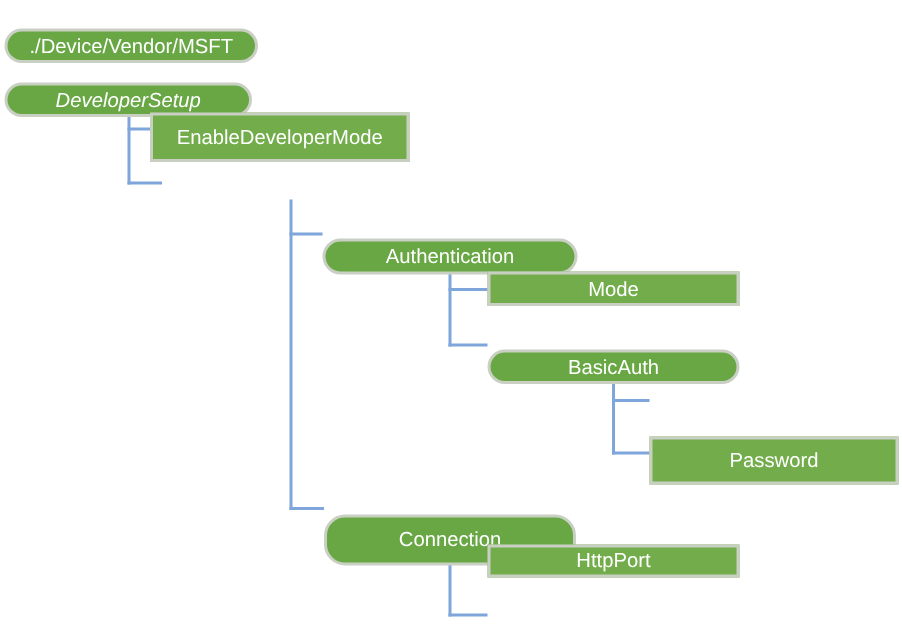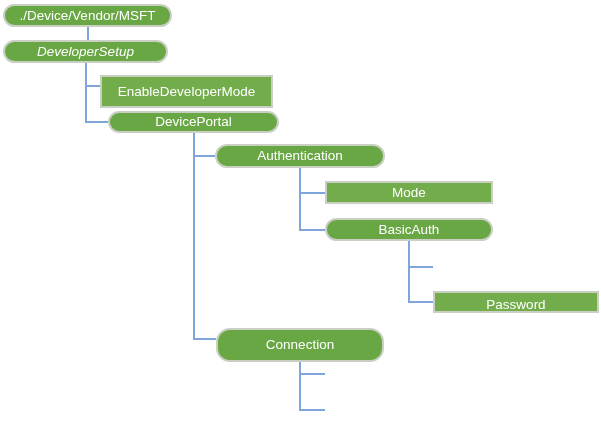--- a/index.html
+++ b/index.html
@@ -28,20 +28,21 @@
     line-height: 1;
     white-space: nowrap;
   }
   .node.rect {
     background: var(--rect-fill, #73ad4b);
     border-radius: 0;
   }
   .node.pill {
     background: var(--pill-fill, #68a744);
     border-radius: 14px;
+    margin-top: 15px;
   }
   .conn {
     position: absolute;
     background: var(--conn, #7ea6db);
     z-index: 0;
   }
 </style>
 </head>
 <body>
 
@@ -64,31 +65,31 @@
     <div class="conn" style="left: 299px; top: 409px; width: 26px; height: 2px;"></div>
     <div class="node pill" style="left: 3px; top: 4px; width: 169px; height: 23px;">
       <span>./Device/Vendor/MSFT</span>
     </div>
     <div class="node pill" style="left: 3px; top: 40px; width: 165px; height: 23px; font-style: italic;">
       <span>DeveloperSetup</span>
     </div>
     <div class="node rect" style="left: 100px; top: 75px; width: 173px; height: 33px;">
       <span>EnableDeveloperMode</span>
     </div>
-    <div class="node pill" style="left: 108px; top: 111px; width: 171px; height: 22px;">
-      <span>DevicePortal</span>
-    </div>
     <div class="node pill" style="left: 215px; top: 144px; width: 170px; height: 24px;">
       <span>Authentication</span>
     </div>
     <div class="node rect" style="left: 325px; top: 181px; width: 168px; height: 23px;">
       <span>Mode</span>
     </div>
     <div class="node pill" style="left: 325px; top: 218px; width: 168px; height: 23px;">
       <span>BasicAuth</span>
     </div>
-    <div class="node rect" style="left: 433px; top: 291px; width: 166px; height: 22px; align-items: flex-end;">
+    <div class="node rect" style="left: 433px; top: 291px; width: 166px; height: 32px;">
       <span>Password</span>
     </div>
     <div class="node pill" style="left: 216px; top: 328px; width: 168px; height: 34px;">
       <span>Connection</span>
     </div>
+    <div class="node rect" style="left: 325px; top: 363px; width: 168px; height: 22px;">
+      <span>HttpPort</span>
+    </div>
   </div>
 
 </body></html>

